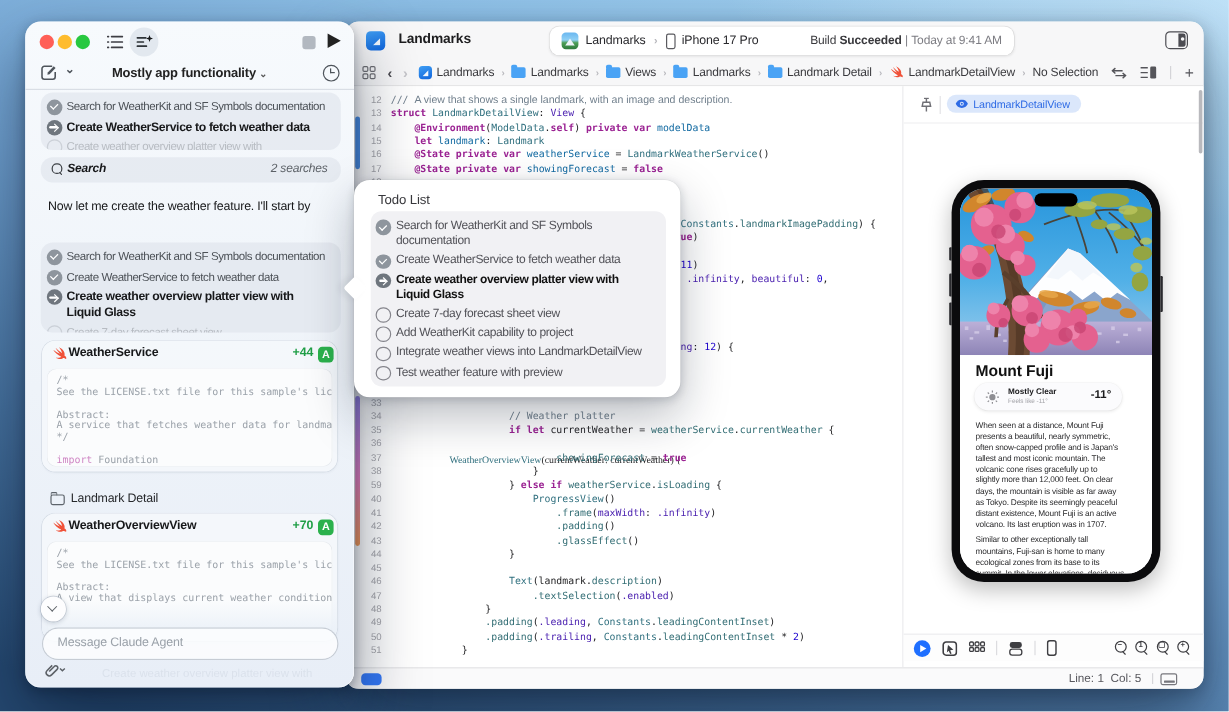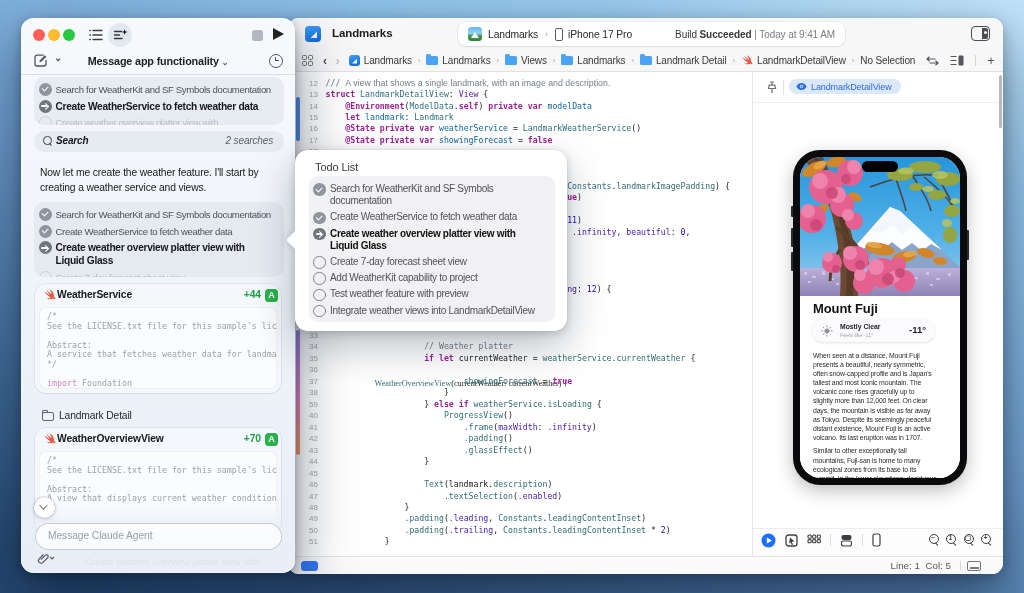--- a/index.html
+++ b/index.html
@@ -657,40 +657,39 @@
     <span id="cl-play"></span>
 
     <div id="cl-row2">
       <svg id="cl-compose" viewBox="0 0 13 13">
           <g fill="none" stroke="#4e545b" stroke-width="1.3">
             <path d="M9.5 1.2H3a2 2 0 0 0-2 2V10a2 2 0 0 0 2 2h7a2 2 0 0 0 2-2V6"></path>
             <path d="M5.5 8.2l1.8-.4 5-5.1-1.5-1.4-5 5.1z" fill="#4e545b" stroke="none"></path>
           </g>
         </svg>
       <span id="cl-chev">⌄</span>
-      <div id="cl-title"><span>Message app functionality</span> <span class="tc">⌄</span></div>
+      <div id="cl-title"><span>Mostly app functionality</span> <span class="tc">⌄</span></div>
       <span id="cl-clock"></span>
     </div>
     <div id="cl-sep"></div>
 
     <div class="card" id="task-card-1" style="top:59px;height:48px;">
         <div class="titem"><span class="ticon done"></span><span>Search for WeatherKit and SF Symbols documentation</span></div>
         <div class="titem b"><span class="ticon active"></span><span>Create WeatherService to fetch weather data</span></div>
         <div class="titem faded"><span class="ticon pending"></span><span>Create weather overview platter view with</span></div>
       </div>
 
     <div id="search-pill">
       <span class="mag2"></span>
       <span class="lbl">Search</span>
       <span class="cnt">2 searches</span>
     </div>
 
     <div id="cl-msg">
         <div>Now let me create the weather feature. I'll start by</div>
-        <div>creating a weather service and views.</div>
       </div>
 
     <div class="card" id="task-card-2" style="top:184px;height:75px;">
         <div class="titem"><span class="ticon done"></span><span>Search for WeatherKit and SF Symbols documentation</span></div>
         <div class="titem"><span class="ticon done"></span><span>Create WeatherService to fetch weather data</span></div>
         <div class="titem b"><span class="ticon active"></span><span>Create weather overview platter view with Liquid Glass</span></div>
         <div class="titem faded"><span class="ticon pending"></span><span>Create 7-day forecast sheet view</span></div>
       </div>
 
     <div class="fcard" id="fcard-1" style="top:266px;height:109px;">
@@ -739,17 +738,17 @@
 
   <div id="todopop">
     <span class="arrow"></span>
     <div id="todo-title">Todo List</div>
     <div id="todo-card">
         <div class="tpitem"><span class="ticon done"></span><span>Search for WeatherKit and SF Symbols documentation</span></div>
         <div class="tpitem"><span class="ticon done"></span><span>Create WeatherService to fetch weather data</span></div>
         <div class="tpitem b"><span class="ticon active"></span><span>Create weather overview platter view with Liquid Glass</span></div>
         <div class="tpitem"><span class="ticon todo"></span><span>Create 7-day forecast sheet view</span></div>
         <div class="tpitem"><span class="ticon todo"></span><span>Add WeatherKit capability to project</span></div>
+        <div class="tpitem"><span class="ticon todo"></span><span>Integrate weather views into LandmarkDetailView</span></div>
         <div class="tpitem"><span class="ticon todo"></span><span>Test weather feature with preview</span></div>
-        <div class="tpitem"><span class="ticon todo"></span><span>Integrate weather views into LandmarkDetailView</span></div>
       </div>
   </div>
 </div>
 
 </body></html>

